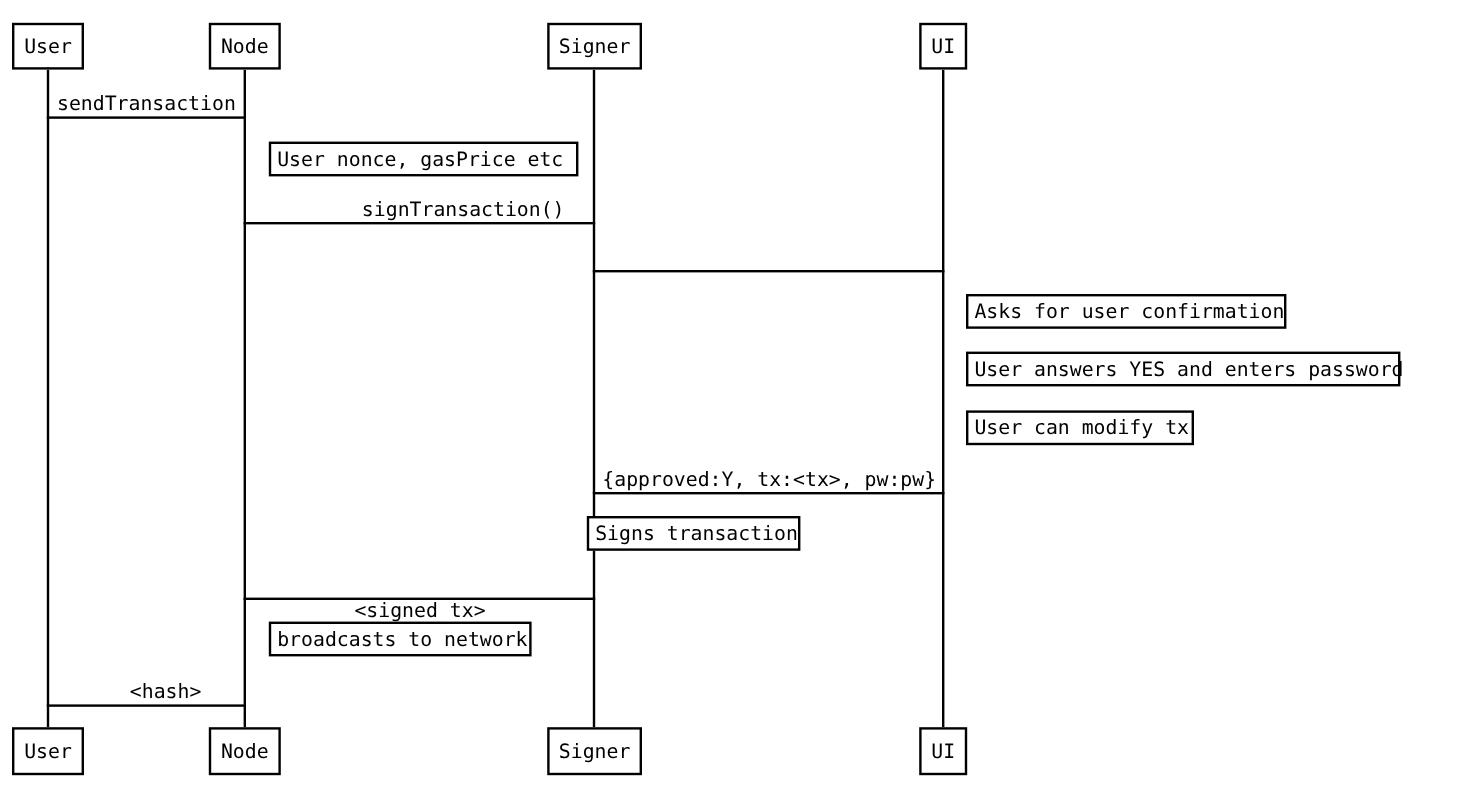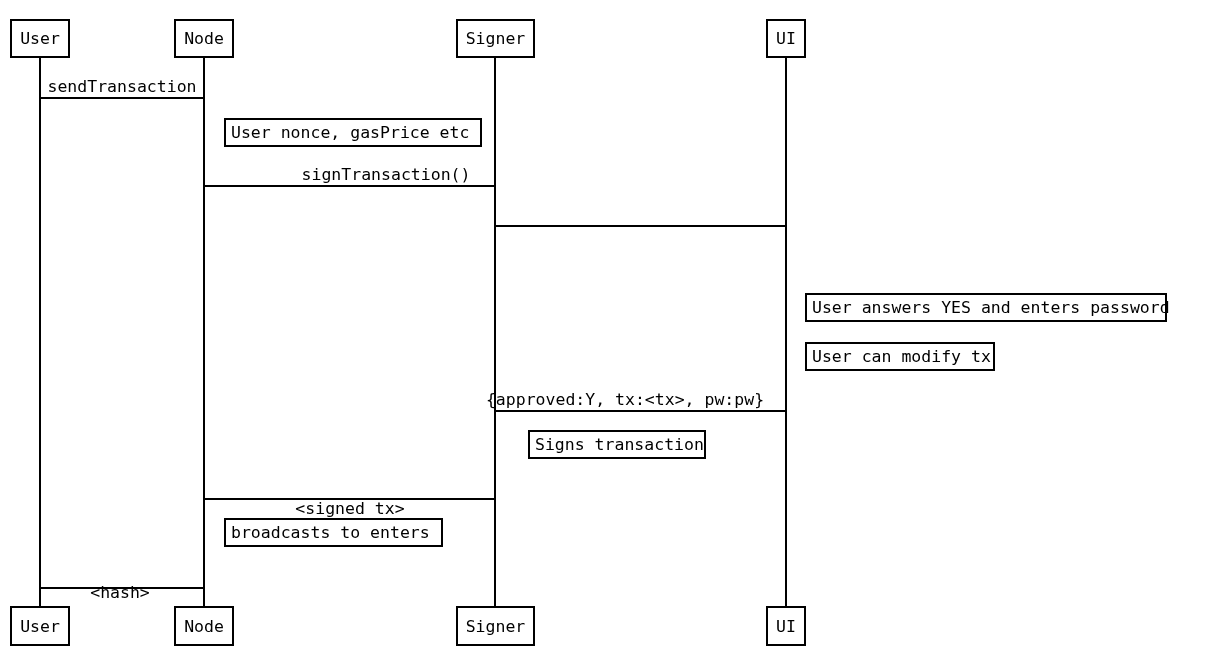--- a/index.html
+++ b/index.html
@@ -87,34 +87,35 @@
   <div class="msg-label" style="left:122px; top:77px;">sendTransaction</div>
   <div class="msg-line" style="left:39px; top:97px; width:166px;"></div>
 
   <div class="note" style="left:224px; top:118px; width:249px;">User nonce, gasPrice etc</div>
 
   <div class="msg-label" style="left:350px; top:165px;margin-left:36px;">signTransaction()</div>
   <div class="msg-line" style="left:203px; top:185px; width:293px;"></div>
 
   <div class="msg-line" style="left:494px; top:225px; width:293px;"></div>
 
+  <div class="note" style="left:805px; top:245px; width:258px;">Asks for user confirmation</div>
   <div class="note" style="left:805px; top:293px; width:353px;">User answers YES and enters password</div>
   <div class="note" style="left:805px; top:342px; width:181px;">User can modify tx</div>
 
-  <div class="msg-label" style="left:625px; top:390px;">{approved:Y, tx:&lt;tx&gt;, pw:pw}</div>
+  <div class="msg-label" style="left:641px; top:390px;">{approved:Y, tx:&lt;tx&gt;, pw:pw}</div>
   <div class="msg-line" style="left:494px; top:410px; width:293px;"></div>
 
-  <div class="note" style="left:528px; top:430px; width:169px;">Signs transaction</div>
+  <div class="note" style="left:489px; top:430px; width:169px;">Signs transaction</div>
 
   <div class="msg-label" style="left:350px; top:499px;">&lt;signed tx&gt;</div>
   <div class="msg-line" style="left:203px; top:498px; width:293px;"></div>
 
-  <div class="note" style="left:224px; top:518px; width:210px;">broadcasts to enters</div>
+  <div class="note" style="left:224px; top:518px; width:210px;">broadcasts to network</div>
 
-  <div class="msg-label" style="left:120px; top:567px;margin-top:16px;">&lt;hash&gt;</div>
+  <div class="msg-label" style="left:138px; top:567px;">&lt;hash&gt;</div>
   <div class="msg-line" style="left:39px; top:587px; width:166px;"></div>
 
   <div class="actor-box" style="left:10px; top:606px; width:56px; height:36px;">
     <span>User</span>
   </div>
   <div class="actor-box" style="left:174px; top:606px; width:56px; height:36px;">
     <span>Node</span>
   </div>
   <div class="actor-box" style="left:456px; top:606px; width:75px; height:36px;">
     <span>Signer</span>

